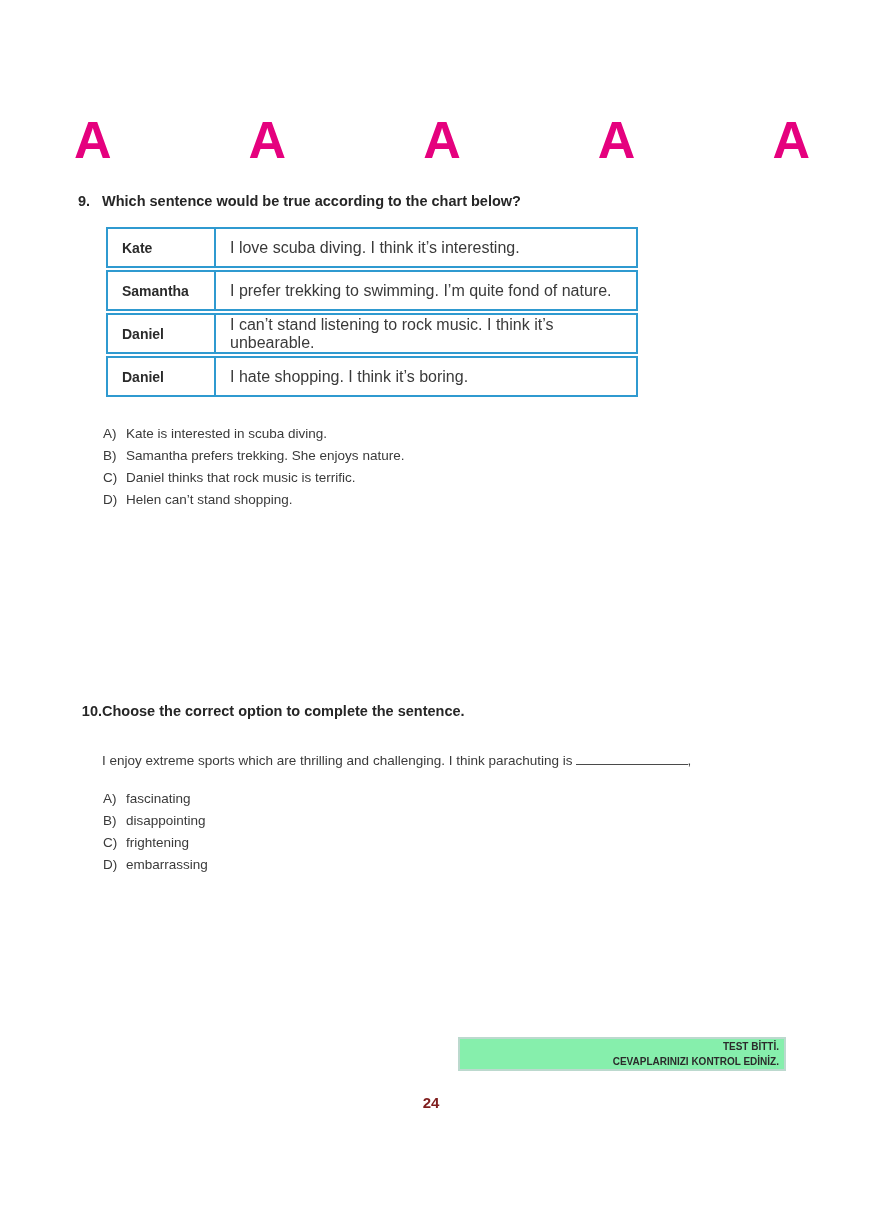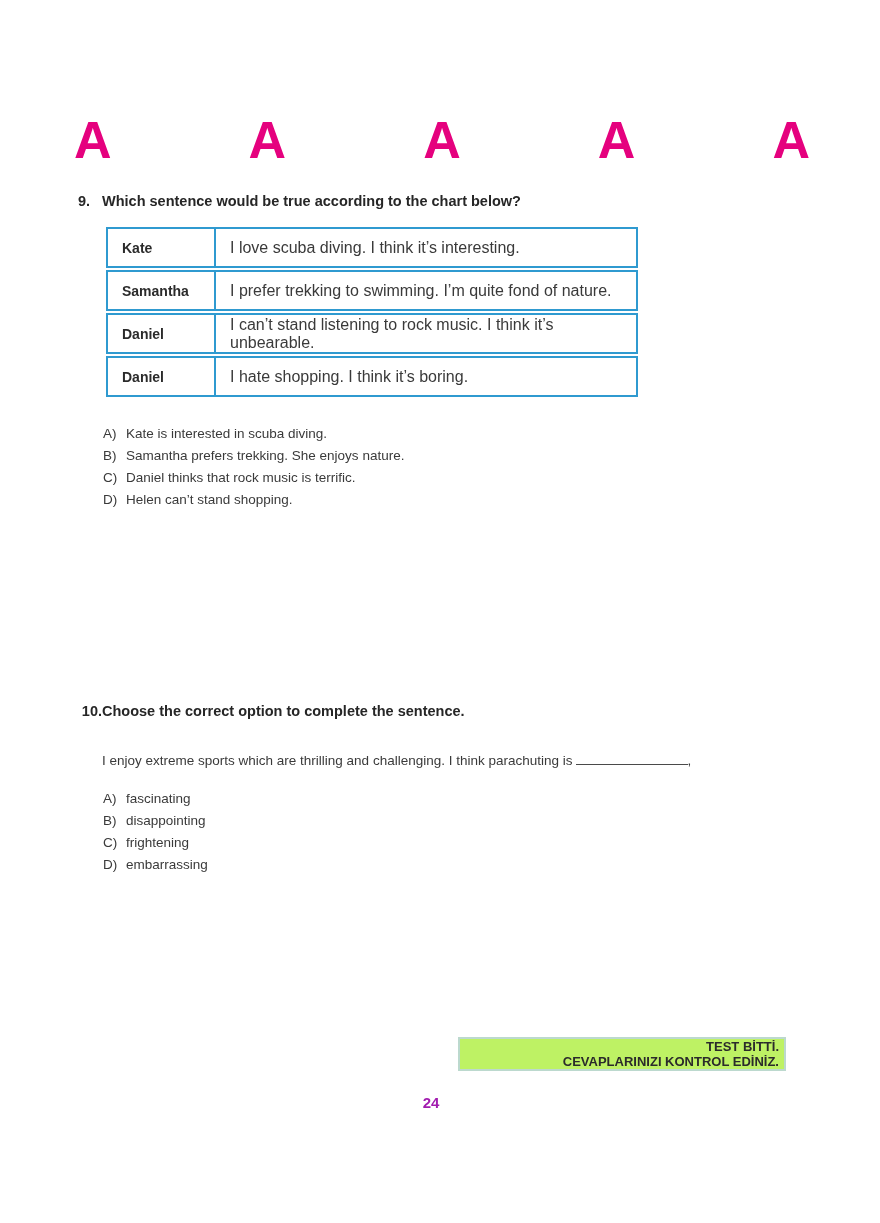--- a/index.html
+++ b/index.html
@@ -115,42 +115,42 @@
 
   
   .footer-box {
     position: absolute;
     left: 458px;
     top: 1037px;
     width: 328px;
     height: 34px;
     box-sizing: border-box;
     border: 2px solid #bcd9ce;
-    background: #bef264;
+    background: #86efac;
     display: flex;
     flex-direction: column;
     justify-content: center;
     align-items: flex-end;
     padding-right: 5px;
     font-weight: bold;
-    font-size: 13px;
+    font-size: 10px;
     line-height: 15px;
     color: #2b2b2b;
   }
 
   
   .page-number {
     position: absolute;
     left: 0;
     top: 1094px;
     width: 862px;
     text-align: center;
     font-weight: bold;
     font-size: 15px;
-    color: #a21caf;
+    color: #7f1d1d;
   }
 </style>
 </head>
 <body>
 
 <div class="page">
 
   <div class="header-letters">
     <span>A</span>
     <span>A</span>

